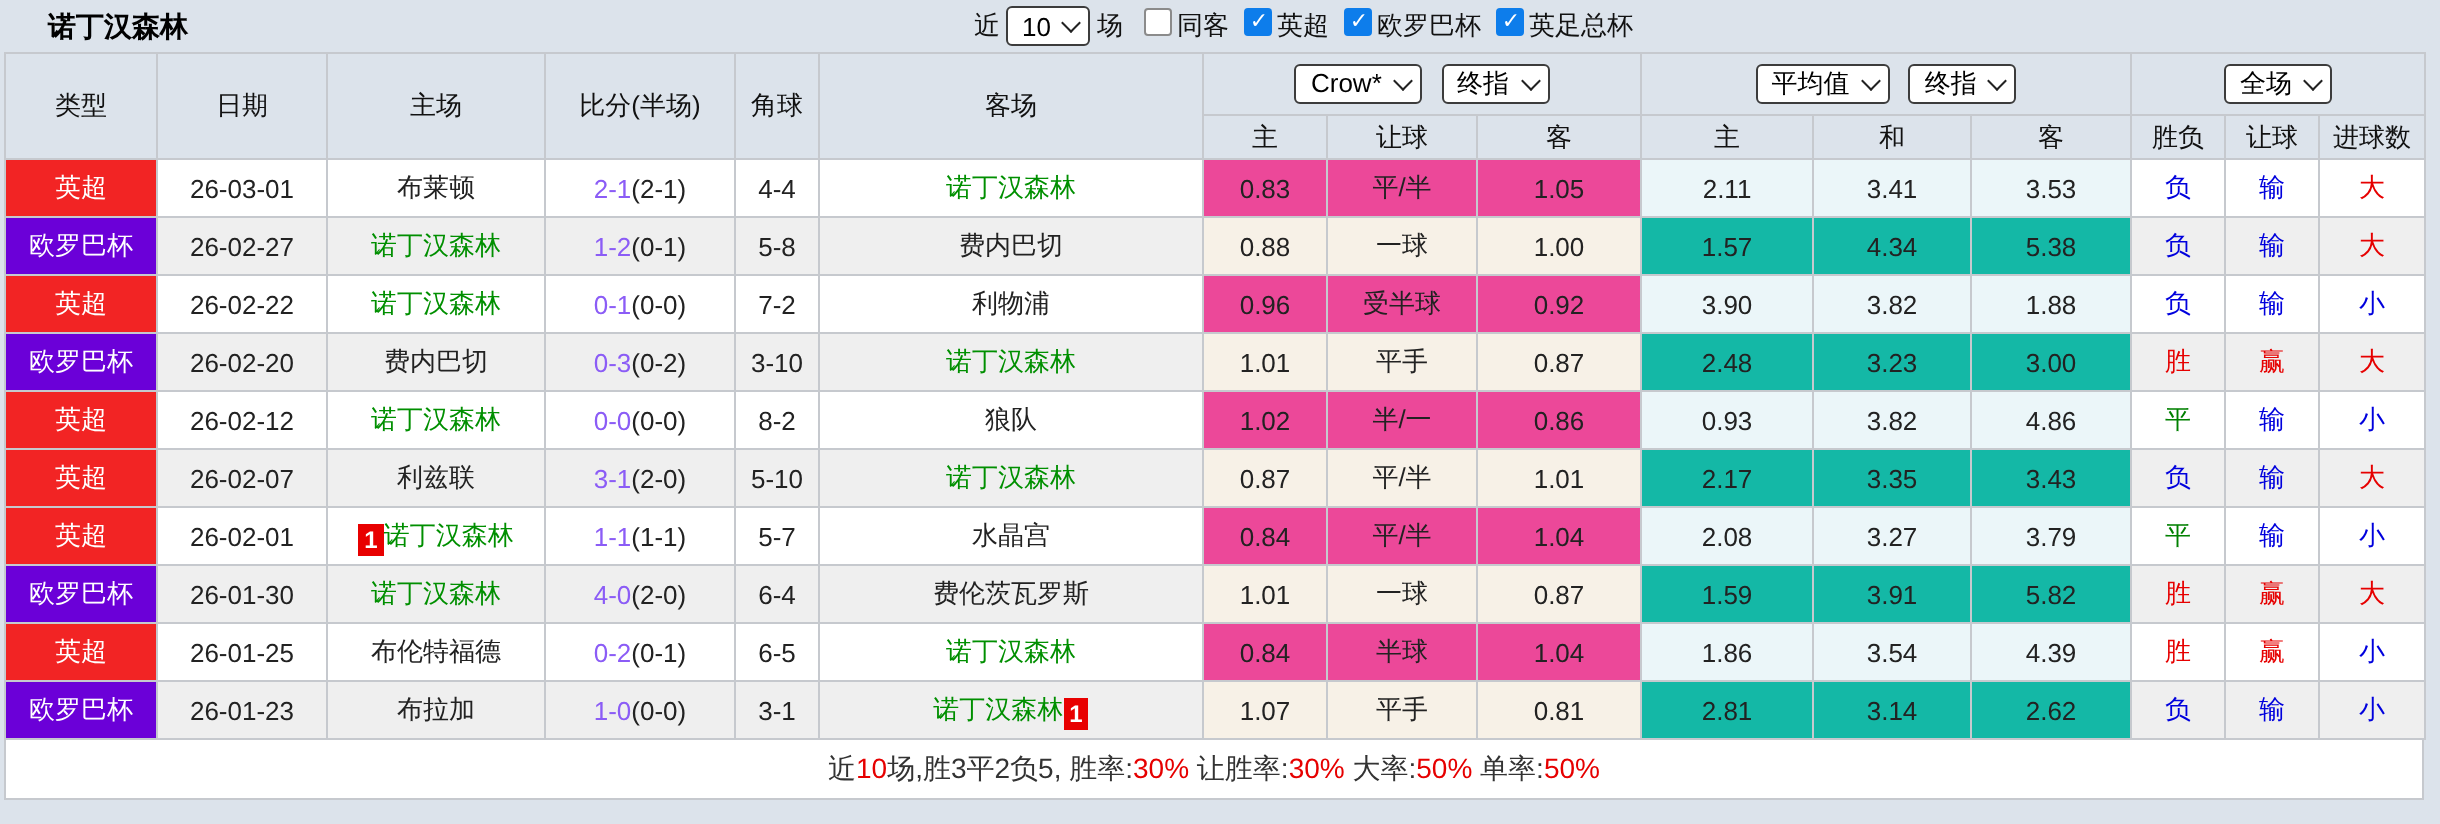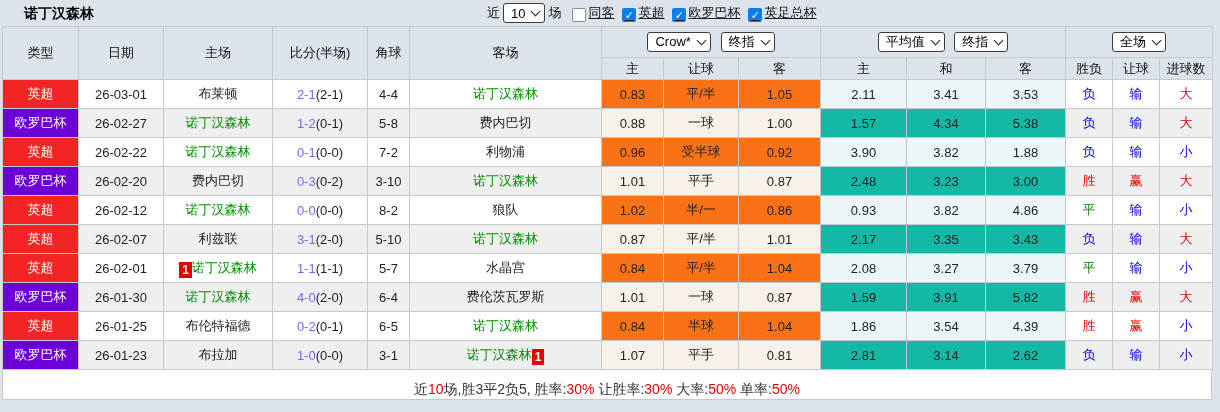--- a/index.html
+++ b/index.html
@@ -33,58 +33,58 @@
   .cb-label{color:#111;}
   
   table{border-collapse:collapse;table-layout:fixed;width:1210px;margin-left:2px;background:#fff;}
   th,td{border:1px solid #c6c9ce;text-align:center;overflow:hidden;white-space:nowrap;padding:0;}
   thead th{background:#dce3eb;font-weight:normal;color:#111;}
   thead tr.selrow th{height:30px;}
   thead tr.subrow th{height:21px;}
   tbody td{height:28px;font-size:13px;}
   tr.odd td{background:#ffffff;}
   tr.even td{background:#efefef;}
-  tr.odd td.cream{background:#f97316;}
+  tr.odd td.cream{background:#ec4899;}
   tr.even td.cream{background:#f7f1e7;}
   tr.odd td.blue{background:#ebf6f9;margin-top:11px;}
   tr.even td.blue{background:#14b8a6;}
   td.lg-red{background:#f22424 !important;color:#fff;}
   td.lg-purple{background:#6b00d8 !important;color:#fff;}
   .forest{color:#008f00;}
   .ft{color:#8b5cf6;}
   .ht{color:#222;}
   .r-red{color:#e60000;}
   .r-blue{color:#0000dd;}
   .r-green{color:#008000;}
   .onebadge{
     display:inline-block;background:#e80000;color:#fff;font-weight:bold;
     font-size:12px;line-height:16px;padding:0 3px;vertical-align:-2px;
   }
   
   .footer{
     width:1208px;margin-left:2px;height:29px;background:#fff;
     border:1px solid #c6c9ce;border-top:none;
-    display:flex;align-items:flex-end;justify-content:center;
+    display:flex;align-items:center;justify-content:center;
     font-size:14px;color:#333;
   }
   .footer .seg-red{color:#e60000;}
 </style>
 </head>
 <body>
 
 <div class="topbar">
   <span class="title">诺丁汉森林</span>
   <div class="controls">
     <span class="txt">近</span>
     <span class="sel">
       <span>10</span>
       <span class="chev"></span>
     </span>
     <span class="txt">场</span>
-    <span id="filters" style="display:inline-flex;align-items:flex-end;text-decoration:underline;">
+    <span id="filters" style="display:inline-flex;align-items:flex-start;">
         <span class="cb"></span>
         <span class="cb-label">同客</span>
         <span class="cb checked">✓</span>
         <span class="cb-label">英超</span>
         <span class="cb checked">✓</span>
         <span class="cb-label">欧罗巴杯</span>
         <span class="cb checked">✓</span>
         <span class="cb-label">英足总杯</span>
       </span>
   </div>

